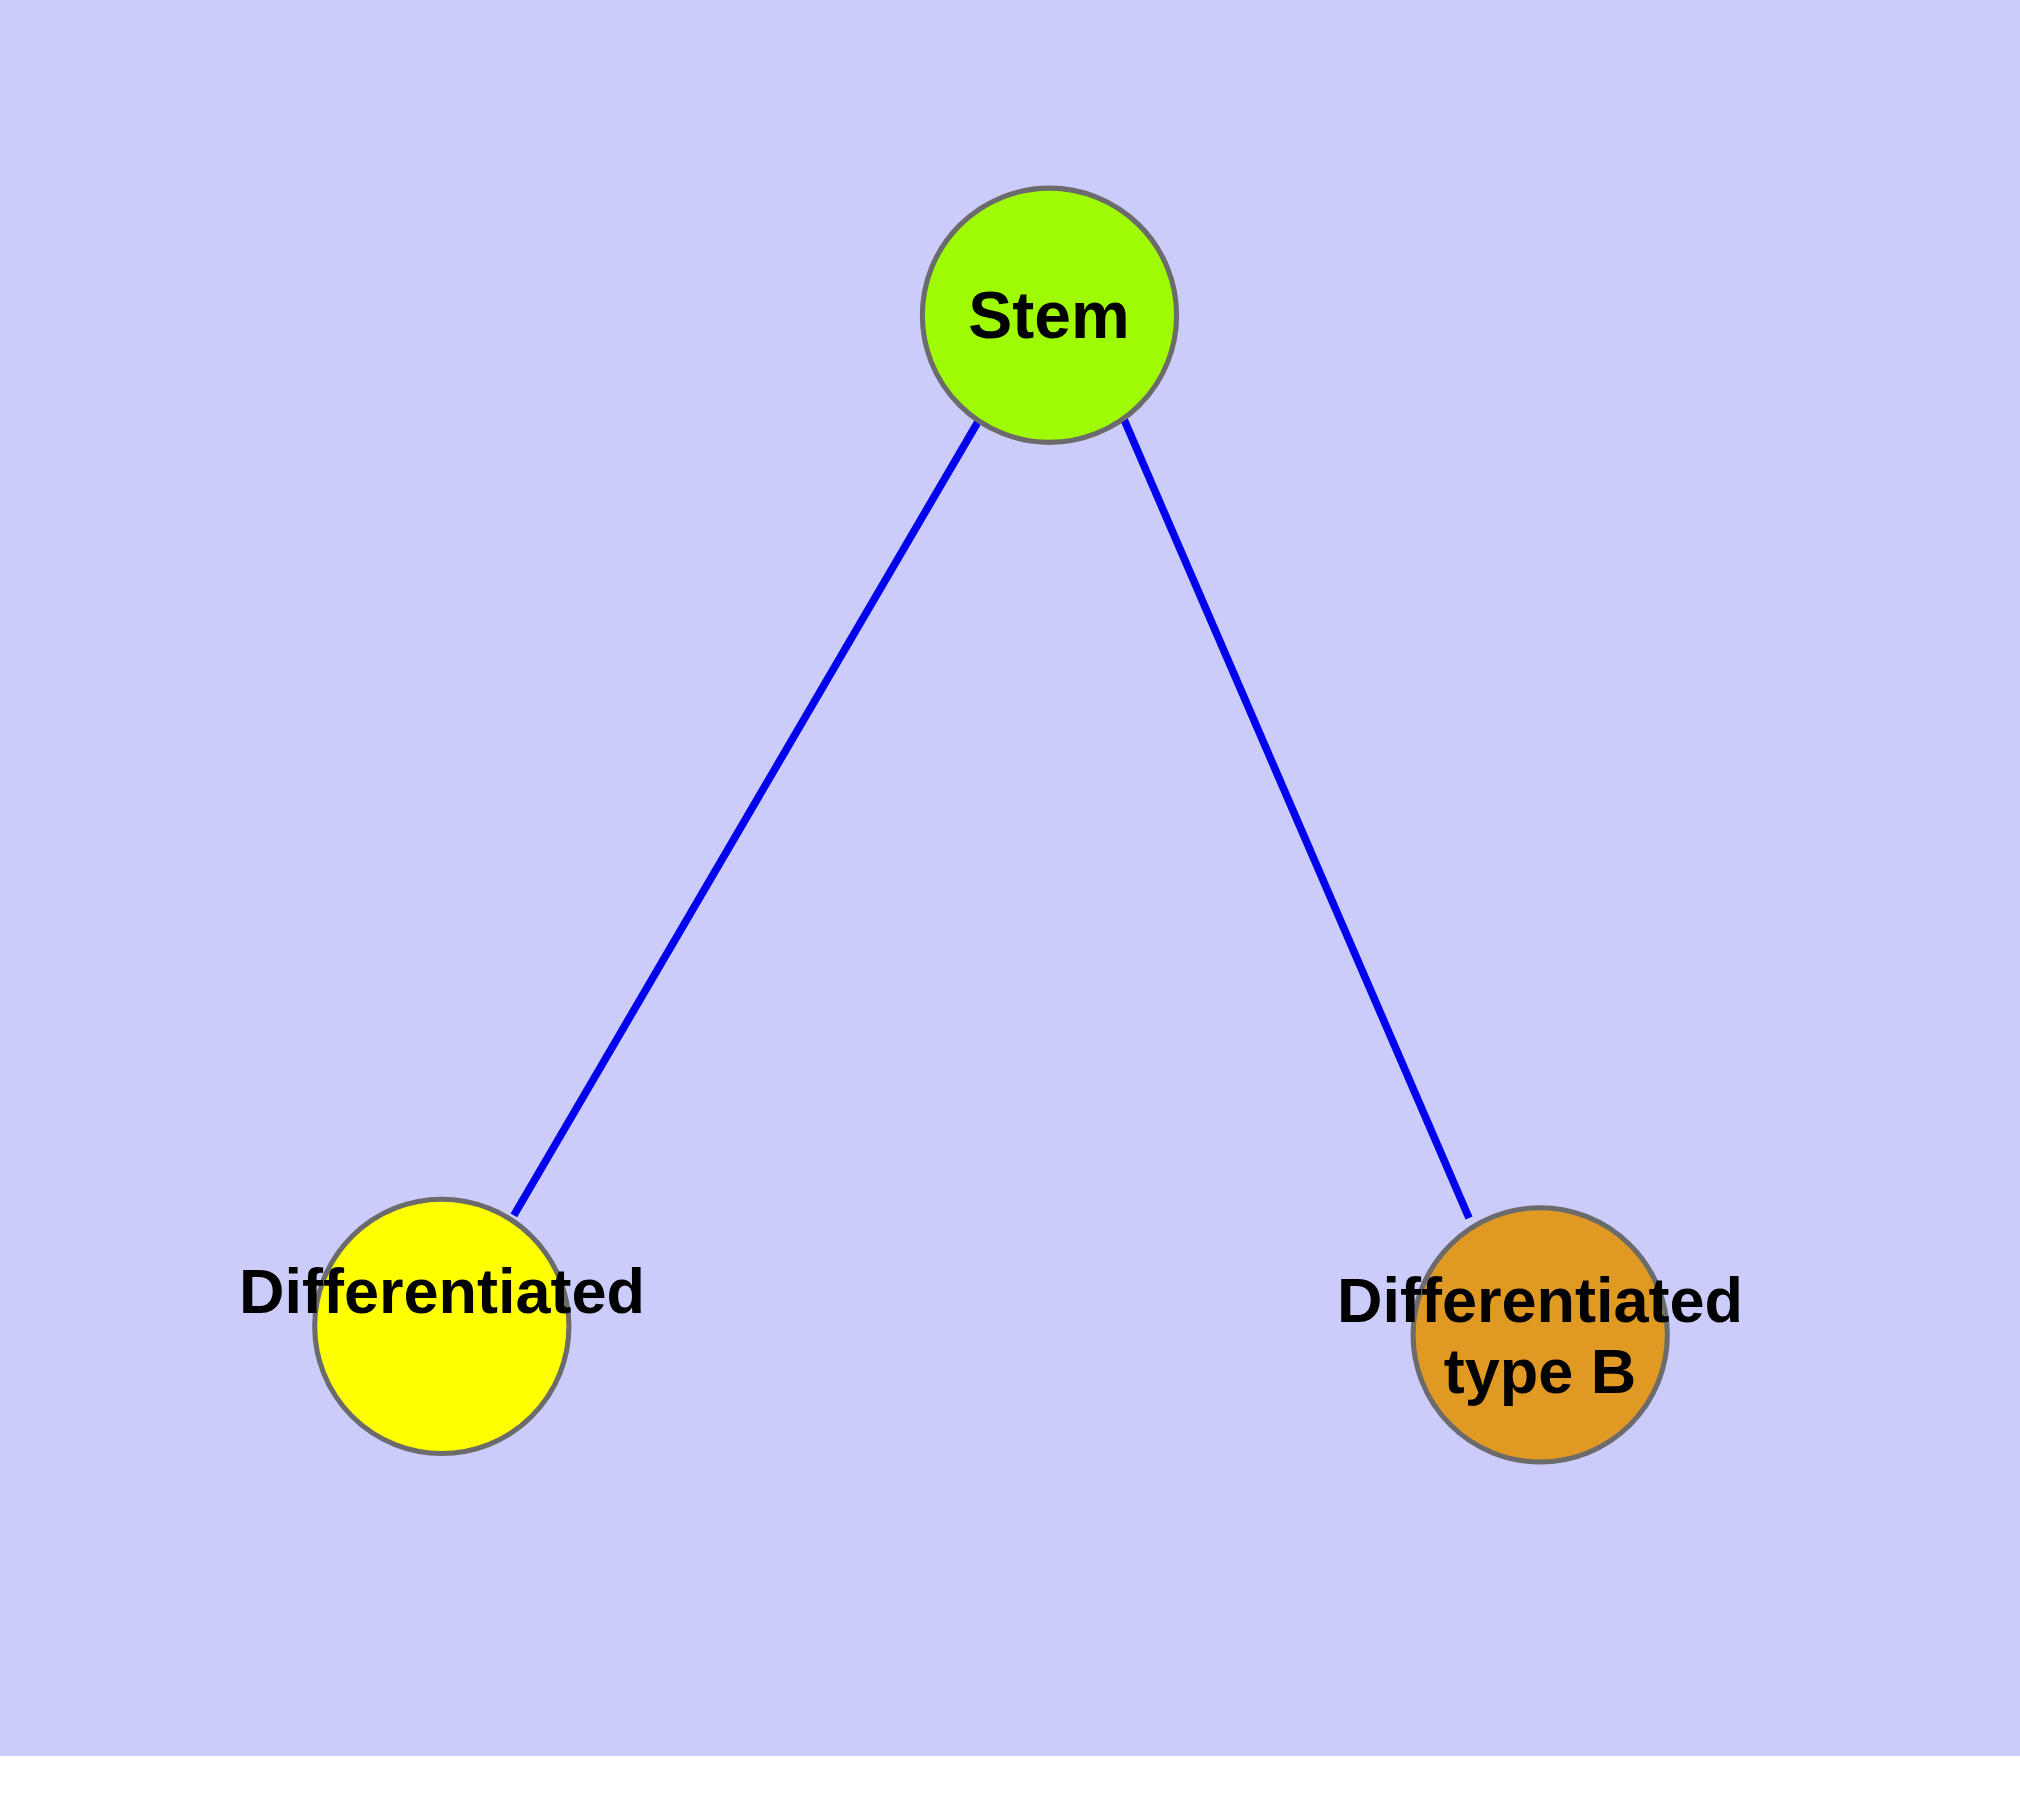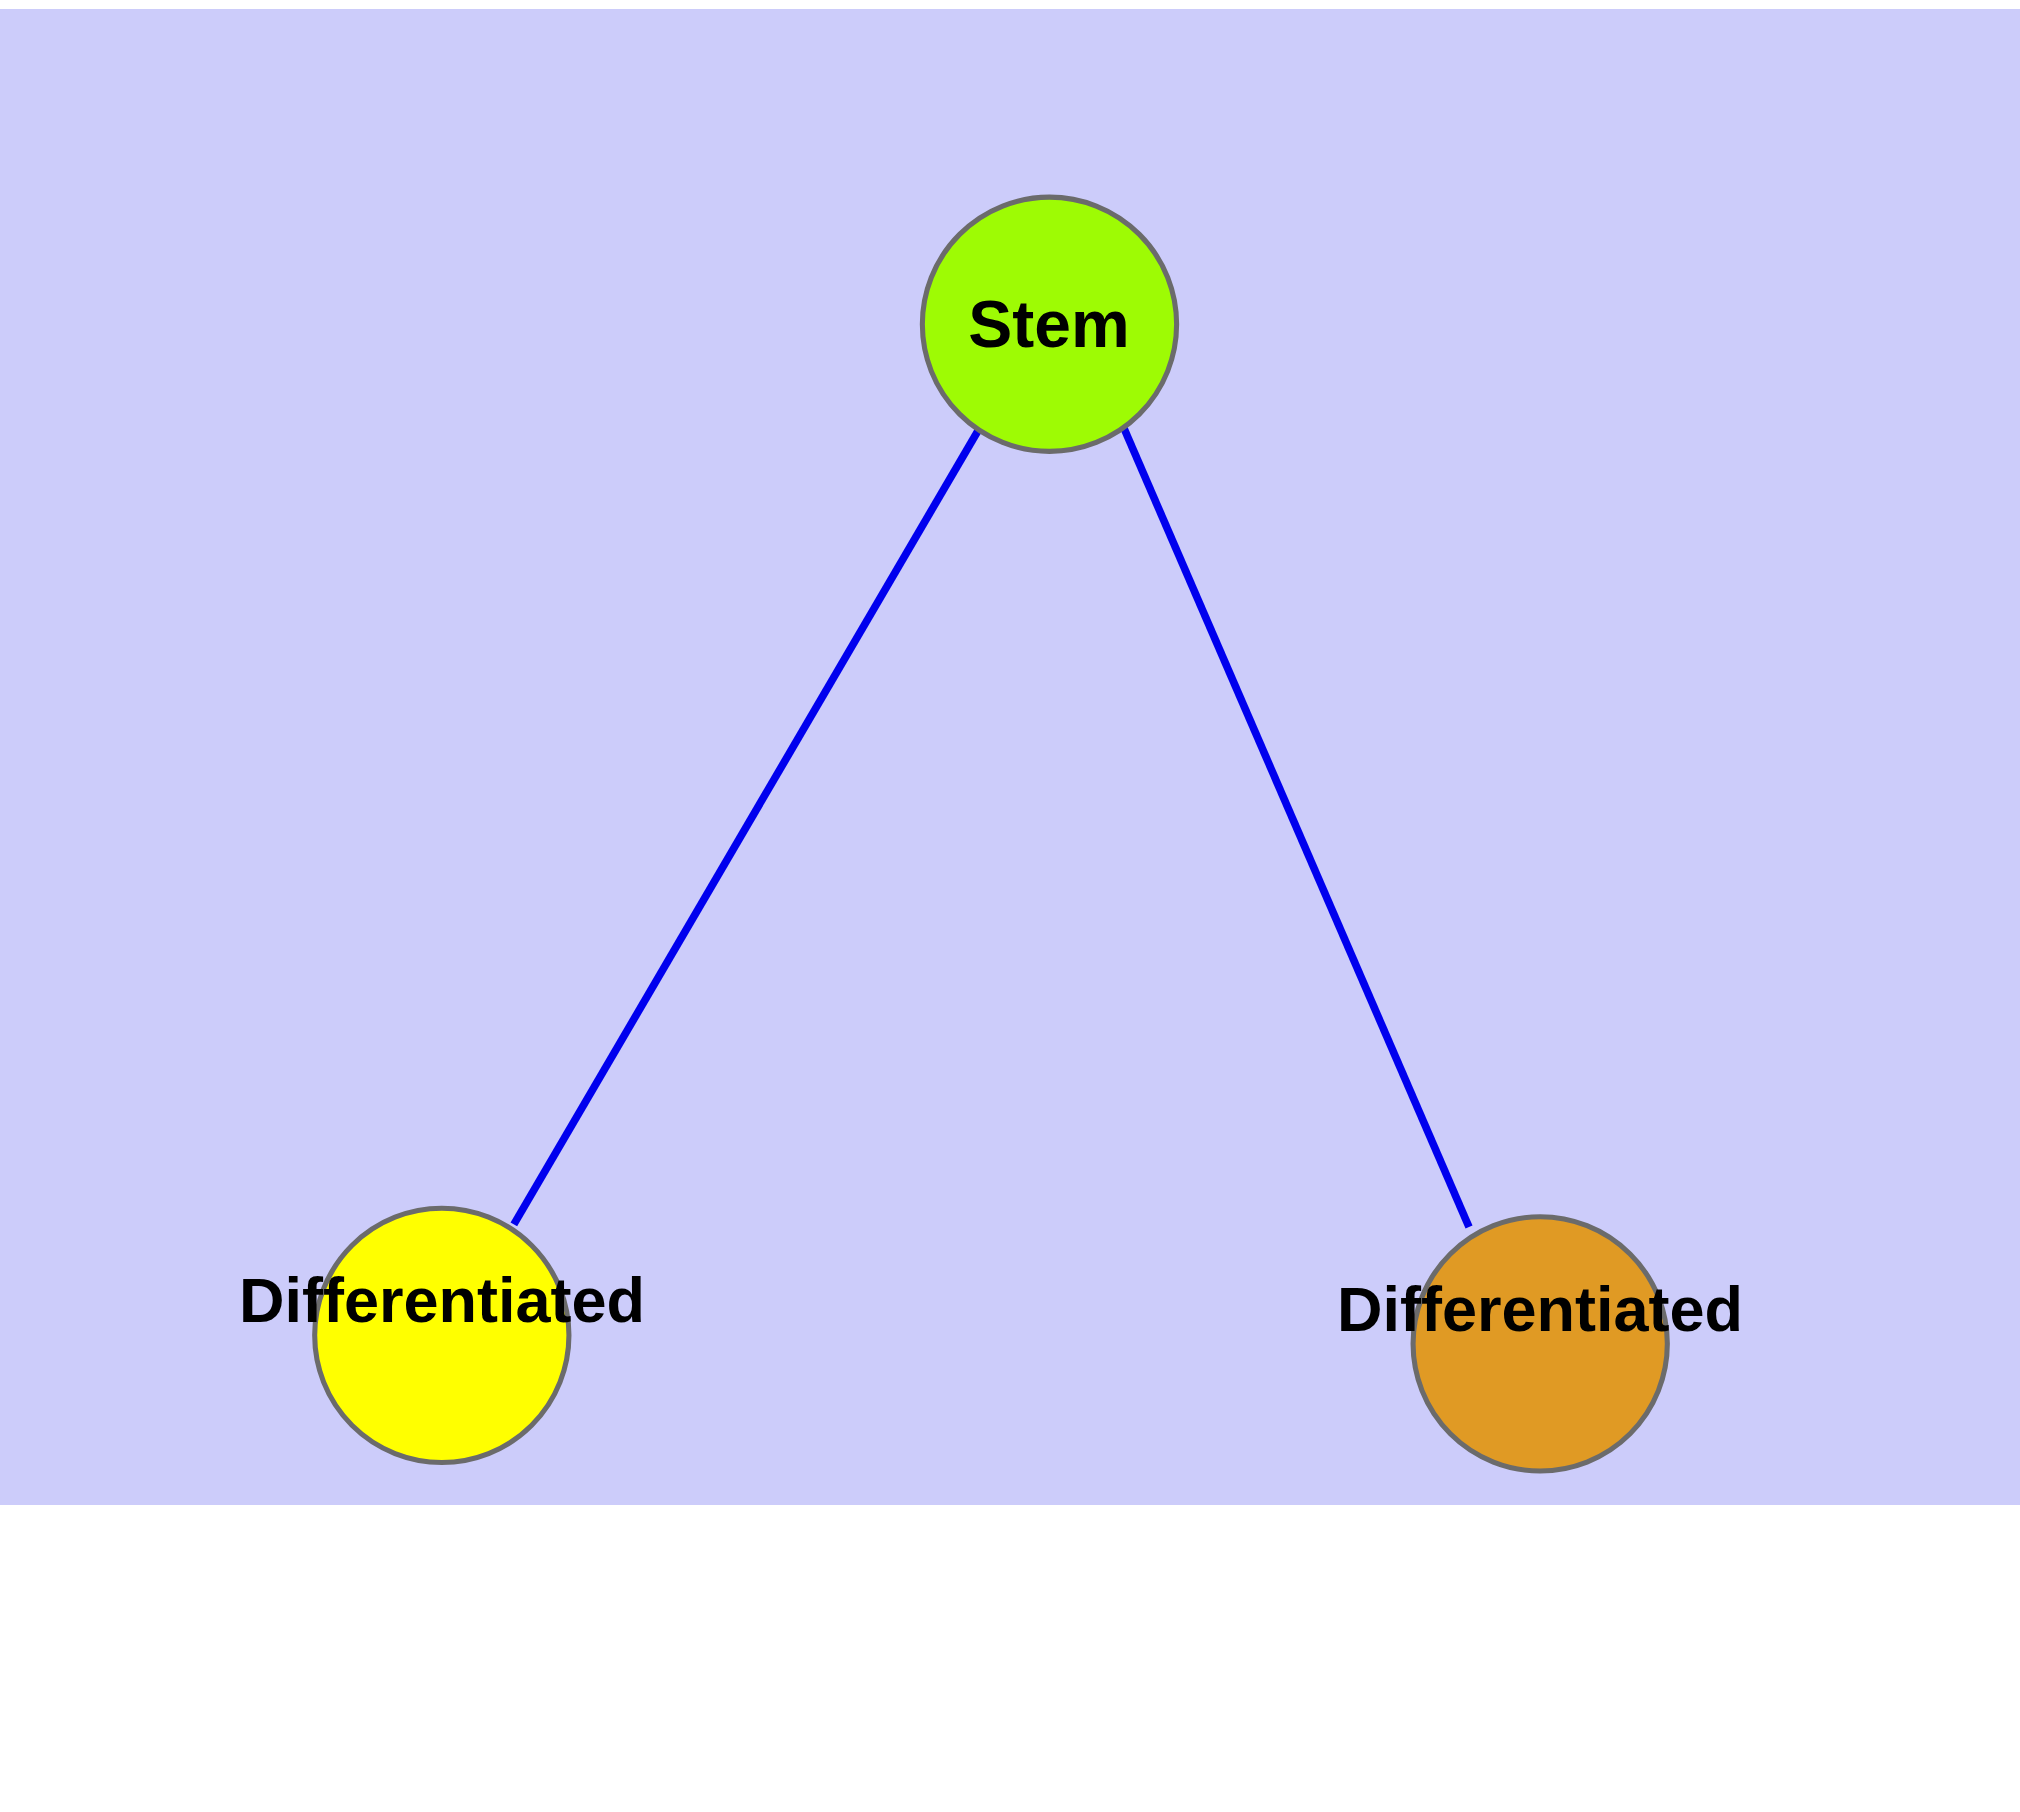--- a/index.html
+++ b/index.html
@@ -50,21 +50,21 @@
     font-size: 63px;
     left: 1116px;
     top: 1265px;
     width: 848px;
   }
   .label-line { display: block; }
 </style>
 </head>
 <body>
 
-<div id="canvas" style="width: 2021px; height: 1496px; background: rgb(204, 204, 250); margin-top: 9px;">
+<div id="canvas" style="width: 2021px; height: 1756px; background: rgb(204, 204, 250);">
 
   <svg id="graph-svg" viewBox="0 0 2384 2138" xmlns="http://www.w3.org/2000/svg" style="width: 2021px; height: 1812px;">
 
     <g>
       <line id="svg-edge-0" x1="1154" y1="497" x2="606" y2="1434" stroke="#0000ee" stroke-width="9" stroke-linecap="butt"></line>
       <line id="svg-edge-1" x1="1326" y1="495" x2="1733" y2="1437" stroke="#0000ee" stroke-width="9" stroke-linecap="butt"></line>
     </g>
 
     <g>
       <circle id="svg-node-0" cx="1238" cy="372" r="150" fill="#9efb04" stroke="#6b6b6b" stroke-width="6"></circle>
@@ -76,16 +76,17 @@
   <div class="node-label" id="label-stem" style="color: rgb(0, 0, 0); transform: none; left: 625px; top: 279px;">
     <span class="label-line">Stem</span>
   </div>
 
   <div class="node-label" id="label-diff-a" style="color: rgb(0, 0, 0); transform: none; left: 18px; top: 1256px;">
     <span class="label-line">Differentiated</span>
   </div>
 
   <div class="node-label" id="label-diff-b" style="color: rgb(0, 0, 0); transform: none; left: 1116px; top: 1265px;">
     <span class="label-line">Differentiated</span>
+    <span class="label-line">type B</span>
   </div>
 
 </div>
 
 
 </body></html>

